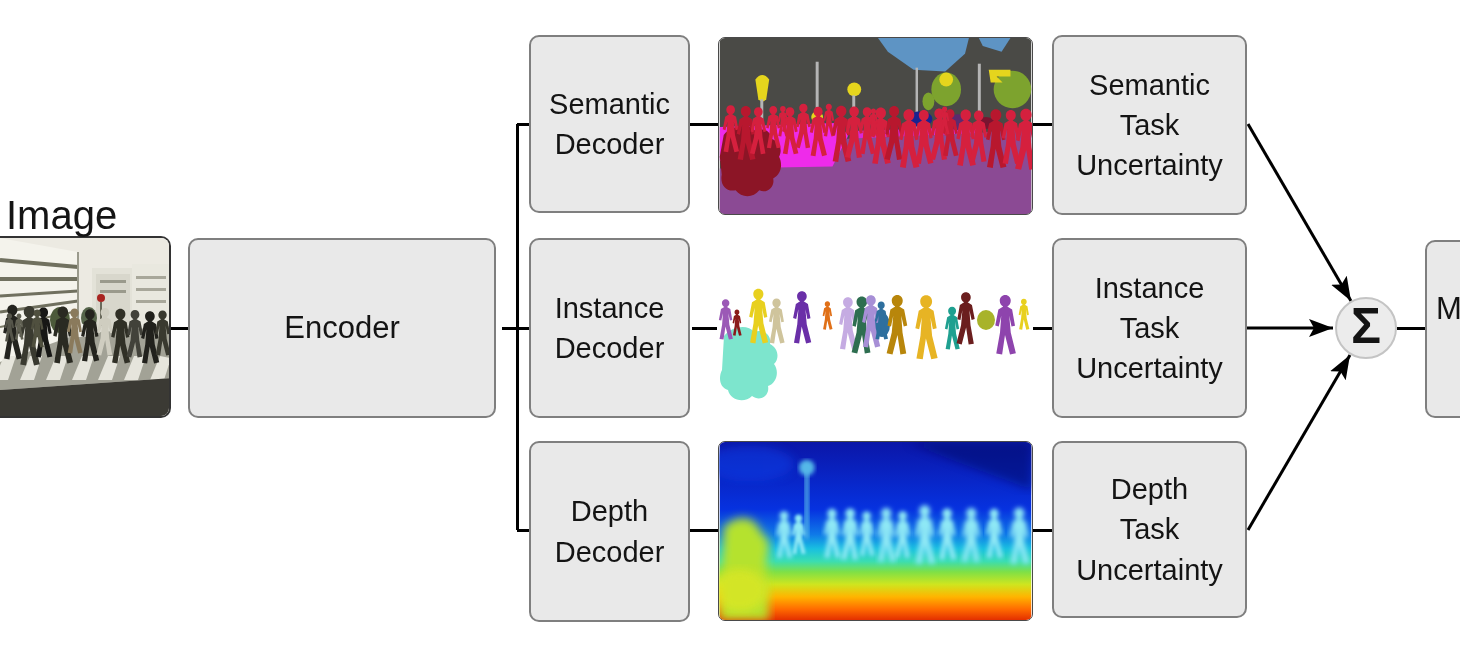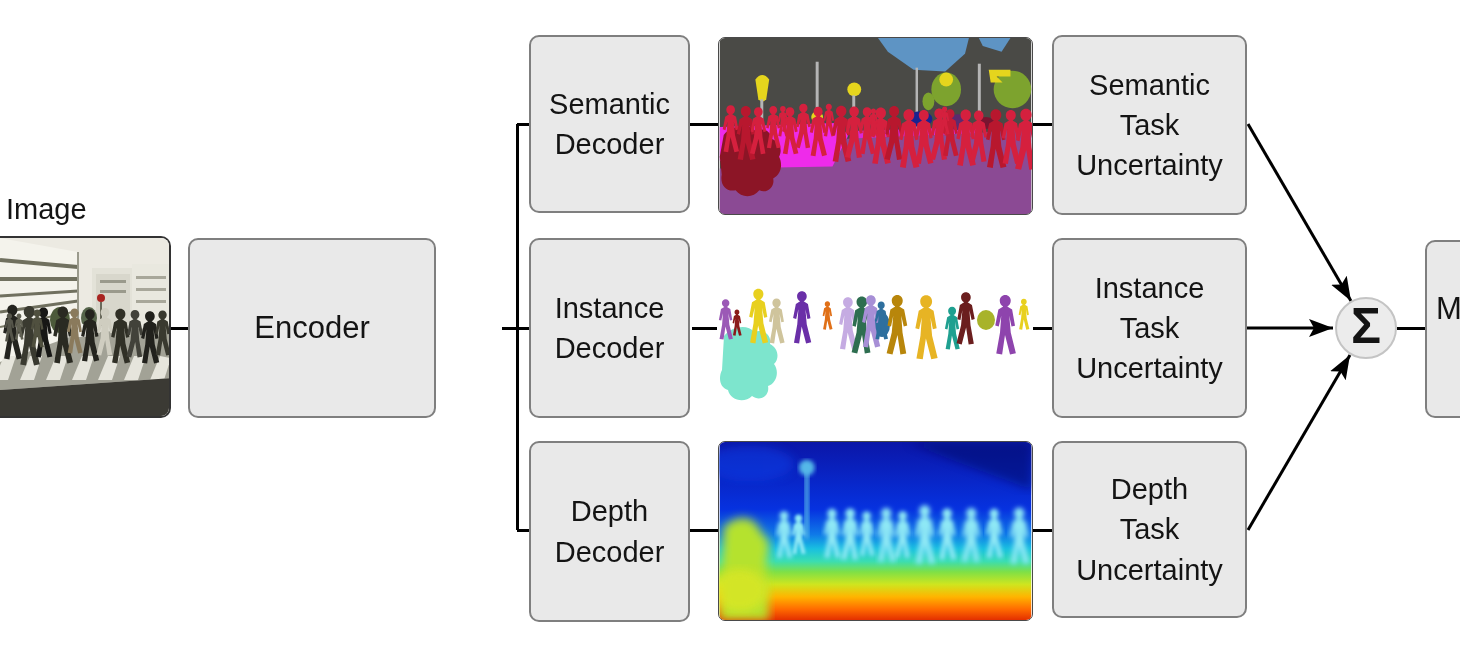--- a/index.html
+++ b/index.html
@@ -2,37 +2,37 @@
 <html><head>
 <meta charset="utf-8">
 <style>
   html,body{margin:0;padding:0;background:#ffffff;}
   .canvas{position:relative;width:1460px;height:657px;background:#ffffff;overflow:hidden;
           font-family:"Liberation Sans","DejaVu Sans",sans-serif;color:#141414;}
   .connectors{position:absolute;left:0;top:0;z-index:0;}
   .box{position:absolute;z-index:2;background:#e9e9e9;border:2px solid #7f7f7f;border-radius:10px;
        box-sizing:border-box;display:flex;align-items:center;justify-content:center;text-align:center;
        font-size:29px;line-height:1.38;white-space:pre-line;}
-  .encoder{left:188px;top:238px;width:248px;height:180px;font-size:31px;}
+  .encoder{left:188px;top:238px;width:308px;height:180px;font-size:31px;}
   .dec{left:529px;width:161px;}
   .dec.sem{top:35px;height:178px;}
   .dec.inst{top:238px;height:180px;}
   .dec.dep{top:441px;height:181px;}
   .unc{left:1052px;width:195px;}
   .unc.sem{top:35px;height:180px;}
   .unc.inst{top:238px;height:180px;}
   .unc.dep{top:441px;height:177px;}
   .fig{position:absolute;left:718px;width:315px;z-index:1;overflow:hidden;box-sizing:border-box;}
   .fig svg{display:block;}
   .fig.sem{top:37px;height:178px;border:1px solid #4a4a4a;border-radius:7px;}
   .fig.inst{top:240px;height:178px;}
   .fig.dep{top:441px;height:180px;border:1px solid #4a4a4a;border-radius:7px;}
   .photo{position:absolute;left:0;top:236px;width:171px;height:182px;z-index:1;overflow:hidden;
          border:2px solid #333;border-left:none;border-radius:0 10px 10px 0;box-sizing:border-box;}
-  .img-label{position:absolute;left:6px;top:193px;font-size:29px;z-index:2;}
+  .img-label{position:absolute;left:6px;top:193px;font-size:40px;z-index:2;}
   .sigma{position:absolute;left:1335px;top:297px;width:62px;height:62px;border-radius:50%;z-index:2;
          background:#ececec;border:2px solid #c4c4c4;box-sizing:border-box;display:flex;
          align-items:center;justify-content:center;font-size:50px;font-weight:bold;padding-bottom:4px;}
   .mbox{left:1425px;top:240px;width:180px;height:178px;justify-content:flex-start;
         align-items:flex-start;padding:46px 0 0 9px;font-size:31px;}
   .hidden-defs{position:absolute;width:0;height:0;}
 </style>
 </head>
 <body>
 

